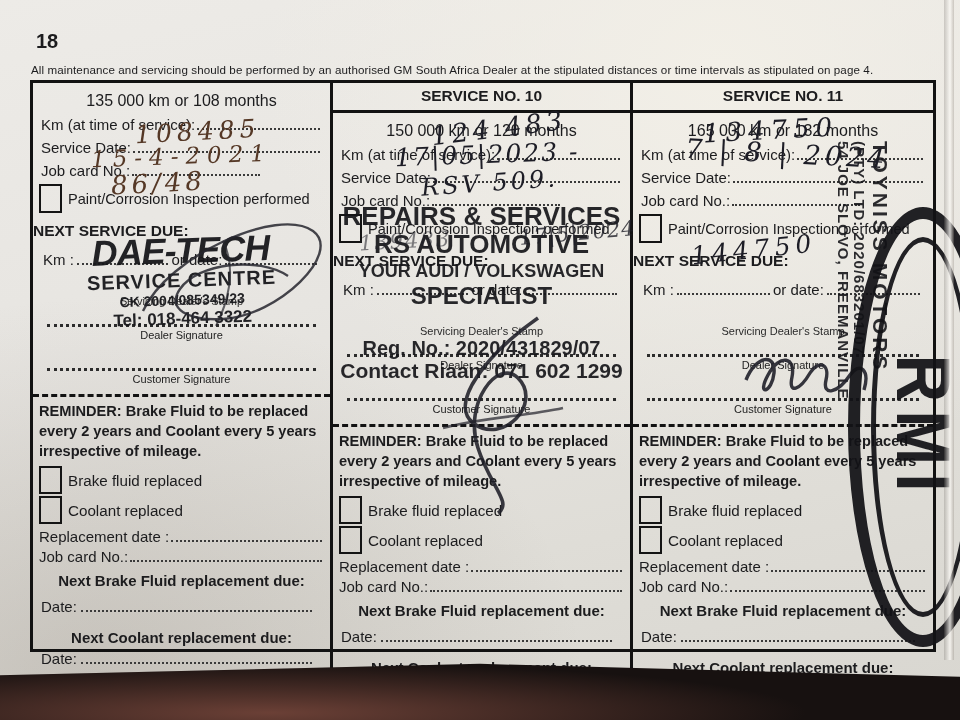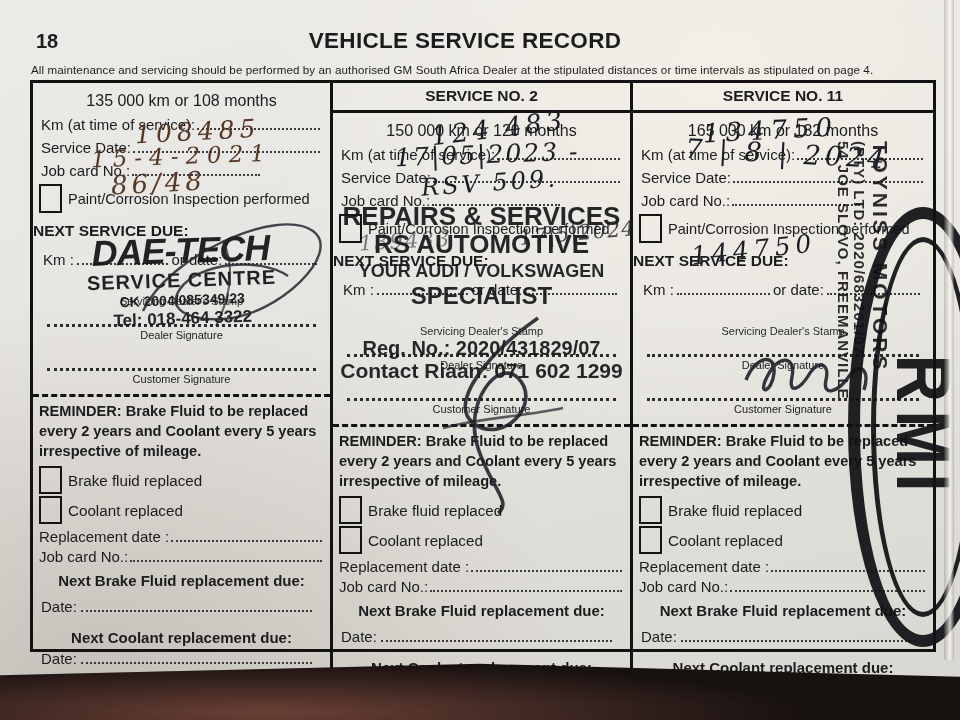--- a/index.html
+++ b/index.html
@@ -99,21 +99,20 @@
   .rmi-txt{font-size:66px;font-weight:900;letter-spacing:8px;color:#121216;transform:scaleY(1.15);}
 
   svg.scrawl{position:absolute;pointer-events:none;z-index:4;overflow:visible;}
 </style>
 </head>
 <body>
 
 <div class="photo">
 
   <div class="hdr-num">18</div>
-  <div class="hdr-title">VEHICLE SERVICE RECORD</div>
   <div class="hdr-sub">All maintenance and servicing should be performed by an authorised GM South Africa Dealer at the stipulated distances or time intervals as stipulated on page 4.</div>
 
   <div class="svc-table">
 
     <div class="svc-col">
       <div class="interval">135 000 km or 108 months</div>
       <div class="fline">
         <span>Km (at time of service):</span>
           <span class="dots"></span>
       </div>
@@ -181,21 +180,21 @@
         <div class="st1-reg">CK 2004/085349/23</div>
         <div class="st1-tel">Tel: 018-464 3322</div>
       </div>
       <svg class="scrawl" style="top:118px;left:95px;" width="210" height="150" viewBox="0 0 210 150">
         <path d="M15,110 C40,55 150,5 185,30 C215,52 150,115 95,118 C60,120 38,108 52,88 C70,62 130,55 160,75" fill="none" stroke="#26262e" stroke-width="2.4" opacity="0.85"></path>
         <path d="M95,40 C110,70 98,105 88,125" fill="none" stroke="#26262e" stroke-width="2" opacity="0.7"></path>
       </svg>
     </div>
 
     <div class="svc-col">
-      <div class="svc-head">SERVICE NO. 2</div>
+      <div class="svc-head">SERVICE NO. 10</div>
       <div class="interval">150 000 km or 120 months</div>
       <div class="fline">
         <span>Km (at time of service):</span>
           <span class="dots"></span>
       </div>
       <div class="fline">
         <span>Service Date:</span>
           <span class="dots"></span>
       </div>
       <div class="fline">

